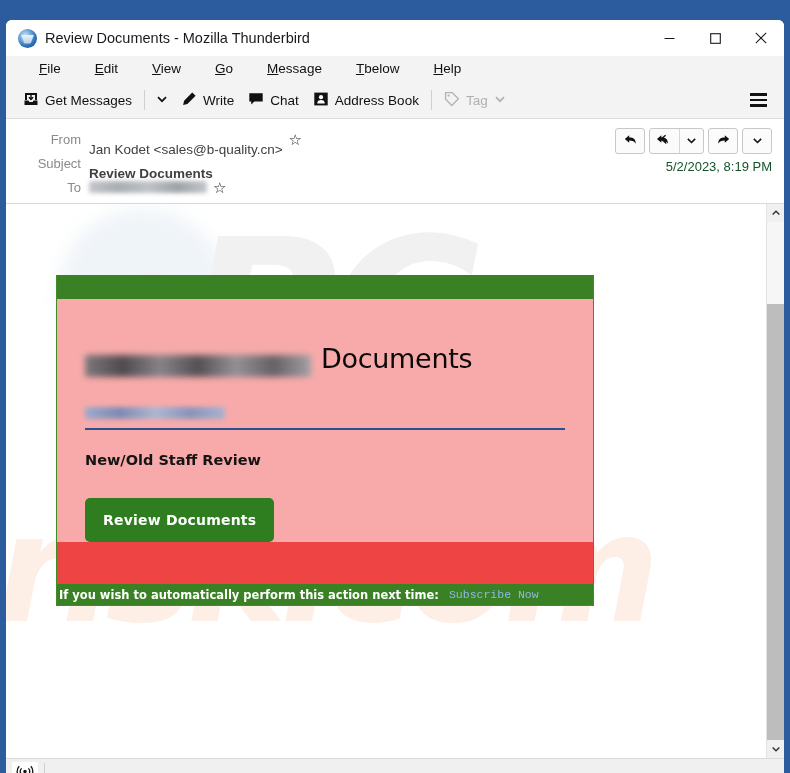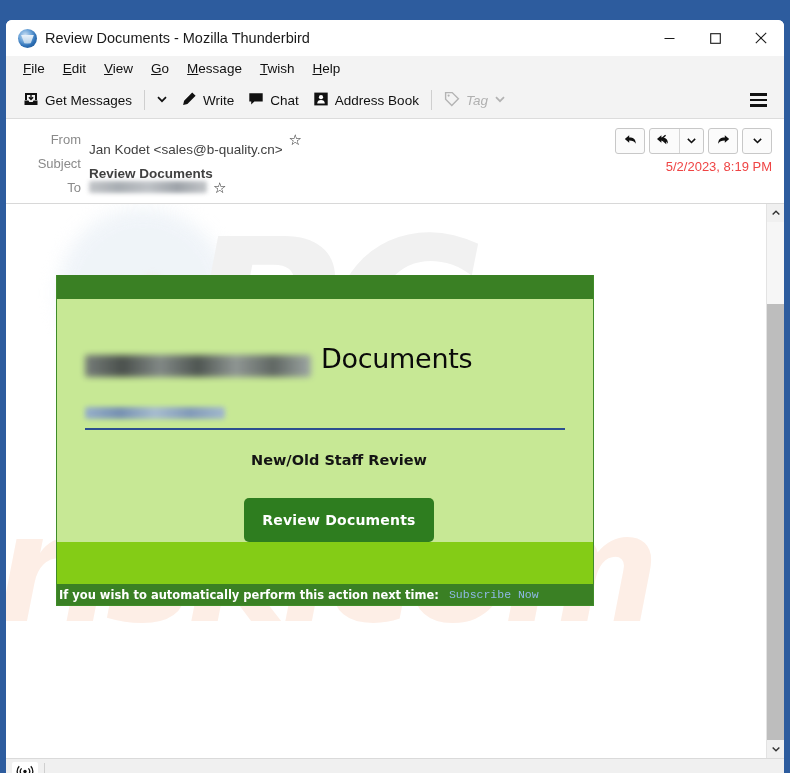--- a/index.html
+++ b/index.html
@@ -72,22 +72,23 @@
   }
   .win-btn svg { display: block; }
 
   
   #menubar {
     height: 26px;
     flex: 0 0 26px;
     background: #f3f3f3;
     display: flex;
     align-items: center;
-    padding-left: 8px;
+    padding-left: 24px;
     border-bottom: 1px solid #f3f3f3;
+    gap: 16px;
   }
   .menu-item {
     font-size: 13.5px;
     color: #101010;
     padding: 3px 9px;
     white-space: nowrap;
   }
   .menu-item u { text-decoration: underline; }
 
   
@@ -104,21 +105,21 @@
   .tb-btn {
     display: flex;
     align-items: center;
     gap: 6px;
     padding: 4px 7px;
     font-size: 13.5px;
     color: #101010;
     white-space: nowrap;
     border-radius: 3px;
   }
-  .tb-btn.disabled { color: #b0b0b0; font-style: italic; }
+  .tb-btn.disabled { color: #b0b0b0; }
   .tb-sep {
     width: 1px; height: 20px;
     background: #cfcfcf;
     margin: 0 5px;
   }
   .tb-chev { padding: 4px 6px; display: flex; align-items: center; }
   #hamburger {
     position: absolute;
     right: 12px;
     display: flex; flex-direction: column; gap: 3px;
@@ -184,21 +185,21 @@
   .hdr-btn.group > span {
     display: flex; align-items: center; justify-content: center;
     height: 100%;
     padding: 0 6px;
   }
   .hdr-btn.group > span + span { border-left: 1px solid #d6d6d6; }
   #msg-date {
     position: absolute;
     right: 12px; top: 40px;
     font-size: 13px;
-    color: #ef4444;
+    color: #14532d;
     white-space: nowrap;
   }
 
   
   #body-area {
     flex: 1 1 auto;
     position: relative;
     background: #ffffff;
     overflow: hidden;
   }
@@ -256,24 +257,23 @@
   }
   #wm-dot1 { left: 96px; top: 78px; width: 26px; height: 30px; }
   #wm-dot2 { left: 140px; top: 74px; width: 13px; height: 15px; }
   #wm-dot3 { left: 134px; top: 118px; width: 11px; height: 12px; }
 
   
   #email-card {
     position: absolute;
     left: 50px; top: 71px;
     width: 538px;
-    background: #84cc16;
+    background: #ef4444;
     border: 1px solid #3f8c28;
     border-top: none;
-    text-align: center;
   }
   #email-topbar {
     height: 24px;
     background: #3a8024;
   }
   #email-inner {
     padding: 44px 0 0 0;
     background: rgba(255,255,255,0.55);
   }
   #brand-row {
@@ -422,21 +422,21 @@
         </div>
       </div>
     </div>
 
     <div id="menubar">
       <div class="menu-item"><u>F</u><span>ile</span></div>
       <div class="menu-item"><u>E</u><span>dit</span></div>
       <div class="menu-item"><u>V</u><span>iew</span></div>
       <div class="menu-item"><u>G</u><span>o</span></div>
       <div class="menu-item"><u>M</u><span>essage</span></div>
-      <div class="menu-item"><u>T</u><span>wish</span></div>
+      <div class="menu-item"><u>T</u><span>below</span></div>
       <div class="menu-item"><u>H</u><span>elp</span></div>
     </div>
 
     <div id="toolbar">
       <div class="tb-btn">
         <span>
           <svg width="16" height="16" viewBox="0 0 16 16">
               <path d="M2 2h12v7h-2V4H4v5H2V2z" fill="#111"></path>
               <path d="M1.5 9.5h4l.8 1.6h3.4l.8-1.6h4V14H1.5V9.5z" fill="#111"></path>
               <path d="M8 4.3v4.2M8 8.9L6.1 7M8 8.9L9.9 7" stroke="#fff" stroke-width="1.3" fill="none"></path>

